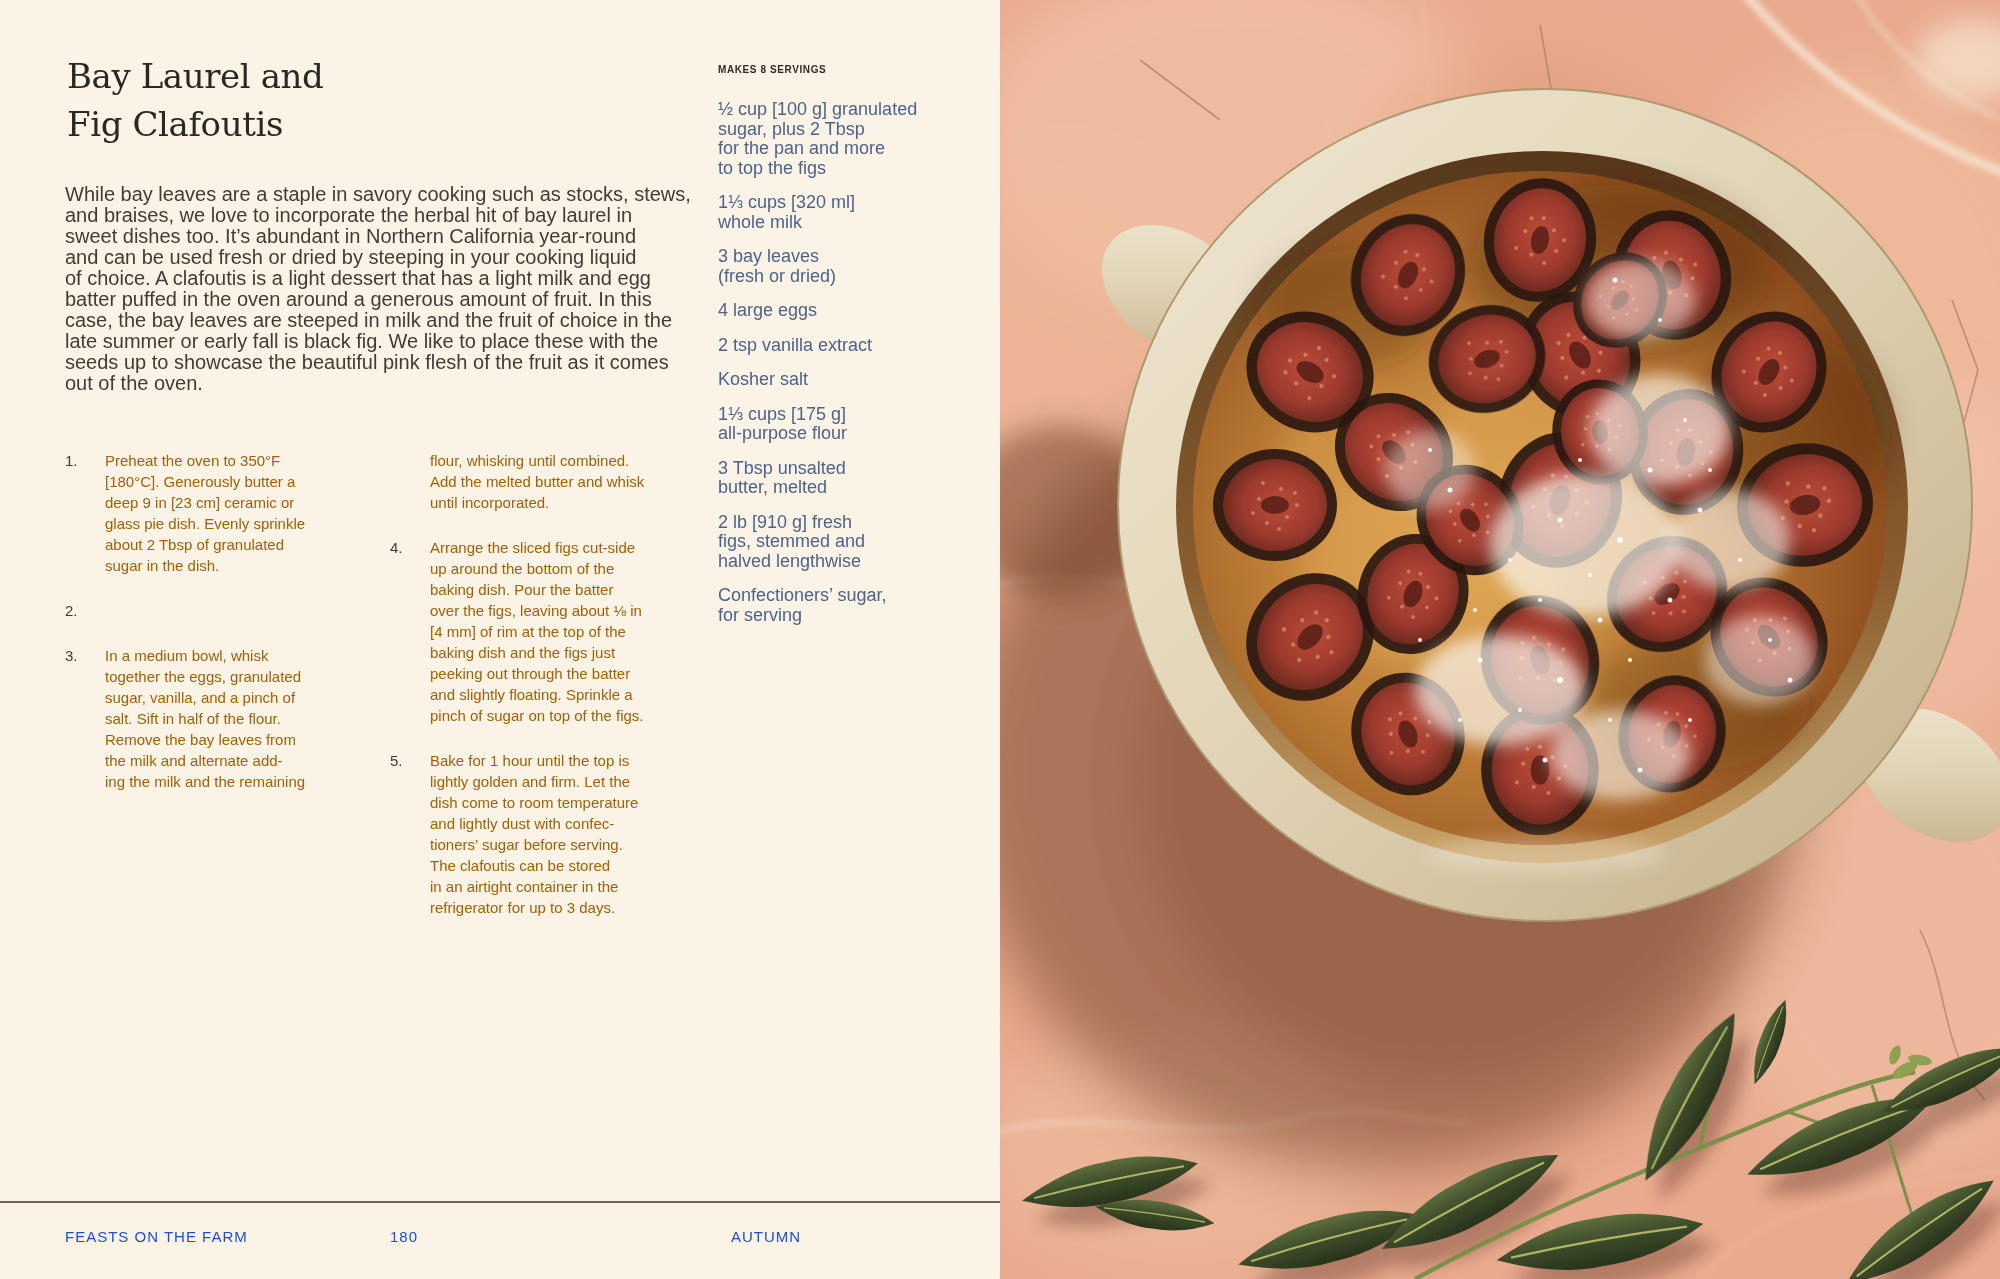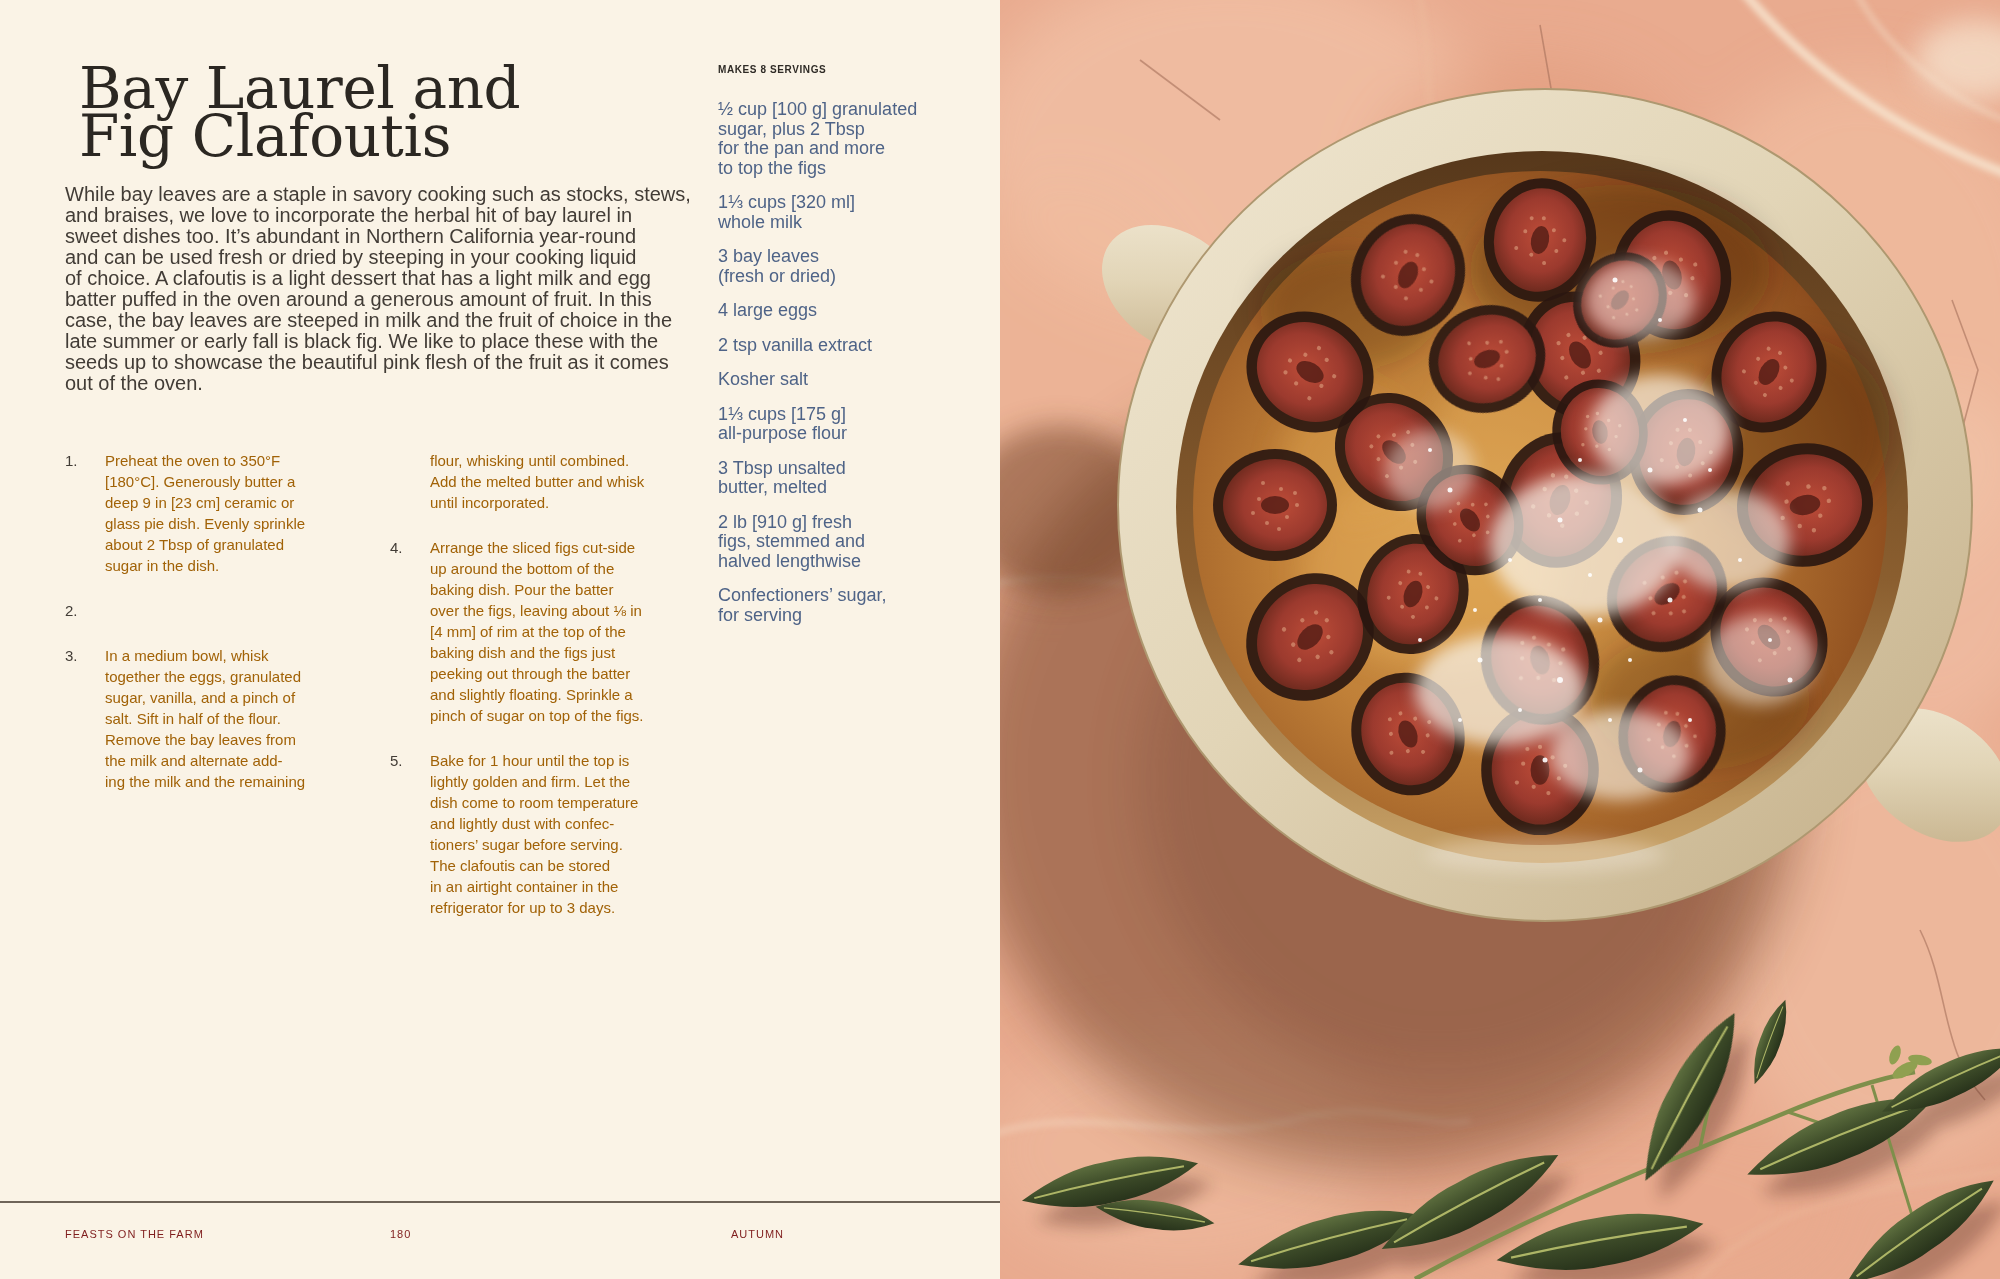--- a/index.html
+++ b/index.html
@@ -2,38 +2,38 @@
 <html><head>
 <meta charset="utf-8">
 <style>
   html,body{margin:0;padding:0;background:#6b6b6b;}
   .spread{position:relative;width:2000px;height:1279px;overflow:hidden;background:#FAF3E6;
           font-family:"Liberation Sans", sans-serif;color:#3E3933;}
   .page-left{position:absolute;left:0;top:0;width:1000px;height:1279px;background:#FAF3E6;}
   .page-right{position:absolute;left:1000px;top:0;width:1000px;height:1279px;}
   .page-right svg{display:block;}
 
-  .title{position:absolute;left:63px;top:48px;margin:16px;
-         font-family:"DejaVu Serif", serif;font-weight:500;font-size:58px;line-height:48px;
+  .title{position:absolute;left:63px;top:48px;margin:4px;
+         font-family:"DejaVu Serif", serif;font-weight:500;font-size:34px;line-height:48px;
          letter-spacing:-0.4px;color:#2B2722;white-space:pre;}
   .intro{position:absolute;left:65px;top:184px;margin:0;font-size:20px;line-height:21px;
          color:#423C36;white-space:pre;}
 
   .steps{position:absolute;left:65px;top:450px;display:flex;gap:73px;}
   .steps .col{width:252px;flex:0 0 auto;}
   .step{display:grid;grid-template-columns:40px auto;margin-bottom:24px;}
   .step .num{font-size:15px;line-height:21px;color:#423C36;}
   .step .txt{font-size:15px;line-height:21px;color:#a16207;white-space:pre;}
 
   .ingredients{position:absolute;left:718px;top:64px;width:230px;}
   .servings{font-size:10px;font-weight:bold;letter-spacing:0.6px;color:#2F2B26;margin-bottom:25px;}
   .ing{font-size:18px;line-height:19.5px;color:#4E6387;white-space:pre;margin-bottom:15px;}
 
   .footer-rule{position:absolute;left:0;top:1201px;width:1000px;height:1.5px;background:#6E6459;}
-  .footer-text{position:absolute;top:1228px;font-size:11px;letter-spacing:1px;color:#7f1d1d;}
+  .footer-text{position:absolute;top:1228px;font-size:15px;letter-spacing:1px;color:#1d4ed8;}
   .ft-book{left:65px;}
   .ft-page{left:390px;}
   .ft-season{left:718px;margin-left:13px;}
 </style>
 </head>
 <body>
 
 <div class="spread">
 
   <div class="page-left">

